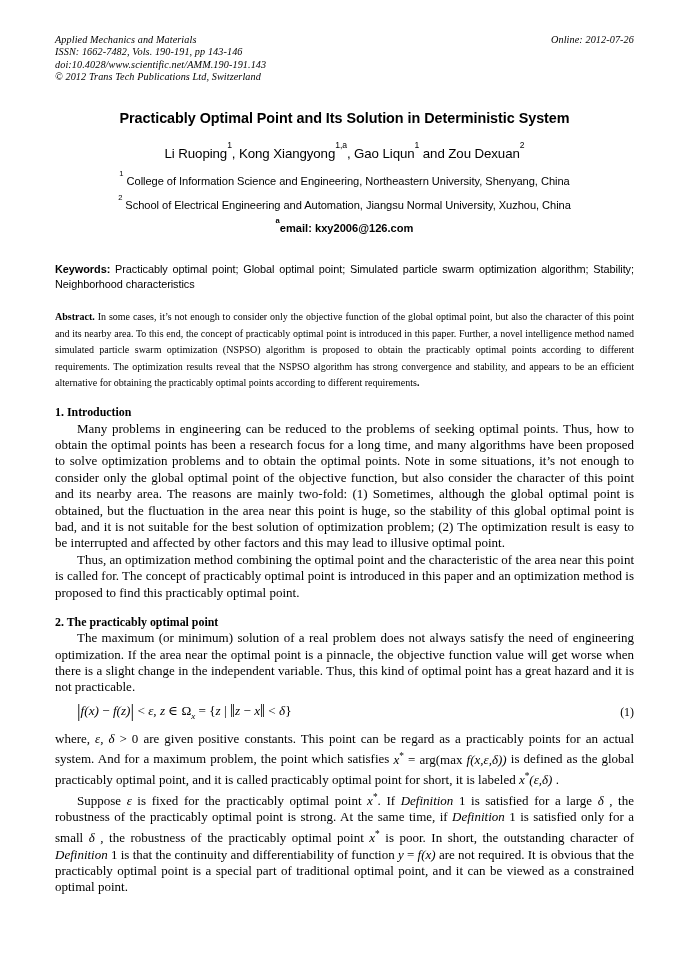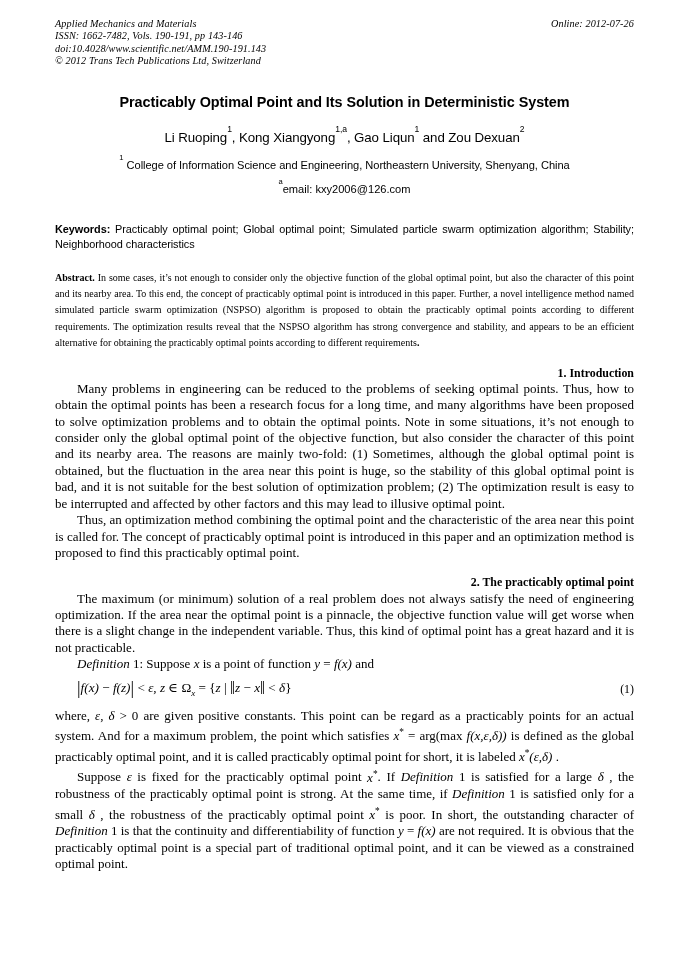--- a/index.html
+++ b/index.html
@@ -12,21 +12,21 @@
     height: 959px;
     font-family: "Liberation Serif", "DejaVu Serif", serif;
     color: #000000;
     -webkit-font-smoothing: antialiased;
   }
   .page {
     position: relative;
     width: 678px;
     height: 959px;
     box-sizing: border-box;
-    padding: 18px 44px 0 55px;
+    padding: 34px 44px 0 55px;
     overflow: hidden;
   }
 
   
   .journal-header {
     position: relative;
     font-style: italic;
     font-size: 10.2px;
     line-height: 12.4px;
     letter-spacing: 0.1px;
@@ -72,20 +72,21 @@
     letter-spacing: -0.05px;
   }
   .affil.second { margin-top: 10px; }
   .affil sup, .email sup { font-size: 7.6px; top: -0.52em; position: relative; }
 
   .email {
     font-family: "Liberation Sans", "DejaVu Sans", sans-serif;
     font-size: 11.1px;
     text-align: center;
     margin-top: 10px;
+    font-weight: bold;
   }
 
   
   .keywords {
     font-family: "Liberation Sans", "DejaVu Sans", sans-serif;
     font-size: 10.9px;
     line-height: 14.6px;
     text-align: justify;
     margin-top: 28px;
     letter-spacing: -0.05px;
@@ -101,21 +102,21 @@
     text-indent: 0;
   }
   .abstract b { font-weight: bold; }
 
   
   .sec-heading {
     font-weight: bold;
     font-size: 11.9px;
     line-height: 16.2px;
     margin-top: 13px;
-    text-align: right;
+    text-align: left;
   }
   p.body {
     font-size: 13px;
     line-height: 16.4px;
     text-align: justify;
     margin: 0;
     text-indent: 22px;
   }
   p.body.noindent { text-indent: 0; }
 
@@ -173,35 +174,35 @@
     <div class="jline">© 2012 Trans Tech Publications Ltd, Switzerland</div>
     <div class="online">Online: 2012-07-26</div>
   </div>
 
   <div class="paper-title">Practicably Optimal Point and Its Solution in Deterministic System</div>
 
   <div class="authors"><span>Li Ruoping</span><sup>1</sup><span>, </span><span>Kong Xiangyong</span><sup>1,a</sup><span>, </span><span>Gao Liqun</span><sup>1</sup><span> and </span><span>Zou Dexuan</span><sup>2</sup></div>
 
   <div class="affil"><sup>1</sup> <span>College of Information Science and Engineering, Northeastern University, Shenyang, China</span></div>
 
+  <div class="affil second"><sup>2</sup> <span>School of Electrical Engineering and Automation, Jiangsu Normal University, Xuzhou, China</span></div>
 
   <div class="email"><sup>a</sup><span>email: kxy2006@126.com</span></div>
 
   <div class="keywords"><b>Keywords:</b><span> Practicably optimal point; Global optimal point; Simulated particle swarm optimization algorithm; Stability; Neighborhood characteristics</span></div>
 
   <div class="abstract"><b>Abstract.</b><span> In some cases, it’s not enough to consider only the objective function of the global optimal point, but also the character of this point and its nearby area. To this end, the concept of practicably optimal point is introduced in this paper. Further, a novel intelligence method named simulated particle swarm optimization (NSPSO) algorithm is proposed to obtain the practicably optimal points according to different requirements. The optimization results reveal that the NSPSO algorithm has strong convergence and stability, and appears to be an efficient alternative for obtaining the practicably optimal points according to different requirements</span><b>.</b></div>
 
   <div class="sec-heading">1. Introduction</div>
   <p class="body">Many problems in engineering can be reduced to the problems of seeking optimal points. Thus, how to obtain the optimal points has been a research focus for a long time, and many algorithms have been proposed to solve optimization problems and to obtain the optimal points. Note in some situations, it’s not enough to consider only the global optimal point of the objective function, but also consider the character of this point and its nearby area. The reasons are mainly two-fold: (1) Sometimes, although the global optimal point is obtained, but the fluctuation in the area near this point is huge, so the stability of this global optimal point is bad, and it is not suitable for the best solution of optimization problem; (2) The optimization result is easy to be interrupted and affected by other factors and this may lead to illusive optimal point.</p>
   <p class="body">Thus, an optimization method combining the optimal point and the characteristic of the area near this point is called for. The concept of practicably optimal point is introduced in this paper and an optimization method is proposed to find this practicably optimal point.</p>
 
   <div class="sec-heading">2. The practicably optimal point</div>
   <p class="body">The maximum (or minimum) solution of a real problem does not always satisfy the need of engineering optimization. If the area near the optimal point is a pinnacle, the objective function value will get worse when there is a slight change in the independent variable. Thus, this kind of optimal point has a great hazard and it is not practicable.</p>
 
-  <p class="body"><i>Definition</i><span> 1</span><span>: Suppose </span><i class="mi">x</i><span> is a point of function </span><span class="nowrapmath"><i class="mi">y</i><span> = </span><i class="mi">f</i><i class="mi">(x)</i></span><span> and</span></p>
 
   <div class="equation-row">
     <div class="equation-body"><span class="bigbar">|</span><i class="mi">f</i><i class="mi">(x)</i><span> − </span><i class="mi">f</i><i class="mi">(z)</i><span class="bigbar">|</span><span> &lt; </span><i class="mg">ε</i><span>, </span><i class="mi">z</i><span> ∈ </span><span>Ω</span><span class="sub">x</span><span> = {</span><i class="mi">z</i><span> | </span><span class="dblbar">‖</span><i class="mi">z</i><span> − </span><i class="mi">x</i><span class="dblbar">‖</span><span> &lt; </span><i class="mg">δ</i><span>}</span></div>
     <div class="equation-number">(1)</div>
   </div>
 
   <p class="body noindent"><span>where, </span><i class="mg">ε</i><span>, </span><i class="mg">δ</i><span> &gt; 0</span><span> are given positive constants. This point can be regard as a practicably points for an actual system. And for a maximum problem, the point which satisfies </span><span class="nowrapmath"><i class="mi">x</i><span class="star">*</span><span> = arg(max </span><i class="mi">f</i><i class="mi">(x,ε,δ))</i></span><span> is defined as the global practicably optimal point, and it is called practicably optimal point for short, it is labeled </span><span class="nowrapmath"><i class="mi">x</i><span class="star">*</span><i class="mg">(ε,δ)</i></span><span> .</span></p>
 
   <p class="body"><span>Suppose </span><i class="mg">ε</i><span> is fixed for the practicably optimal point </span><span class="nowrapmath"><i class="mi">x</i><span class="star">*</span></span><span>. If </span><i>Definition</i><span> 1 is satisfied for a large </span><i class="mg">δ</i><span> , the robustness of the practicably optimal point is strong. At the same time, if </span><i>Definition</i><span> 1 is satisfied only for a small </span><i class="mg">δ</i><span> , the robustness of the practicably optimal point </span><span class="nowrapmath"><i class="mi">x</i><span class="star">*</span></span><span> is poor. In short, the outstanding character of </span><i>Definition</i><span> 1 is that the continuity and differentiability of function </span><span class="nowrapmath"><i class="mi">y</i><span> = </span><i class="mi">f</i><i class="mi">(x)</i></span><span> are not required. It is obvious that the practicably optimal point is a special part of traditional optimal point, and it can be viewed as a constrained optimal point.</span></p>
 

